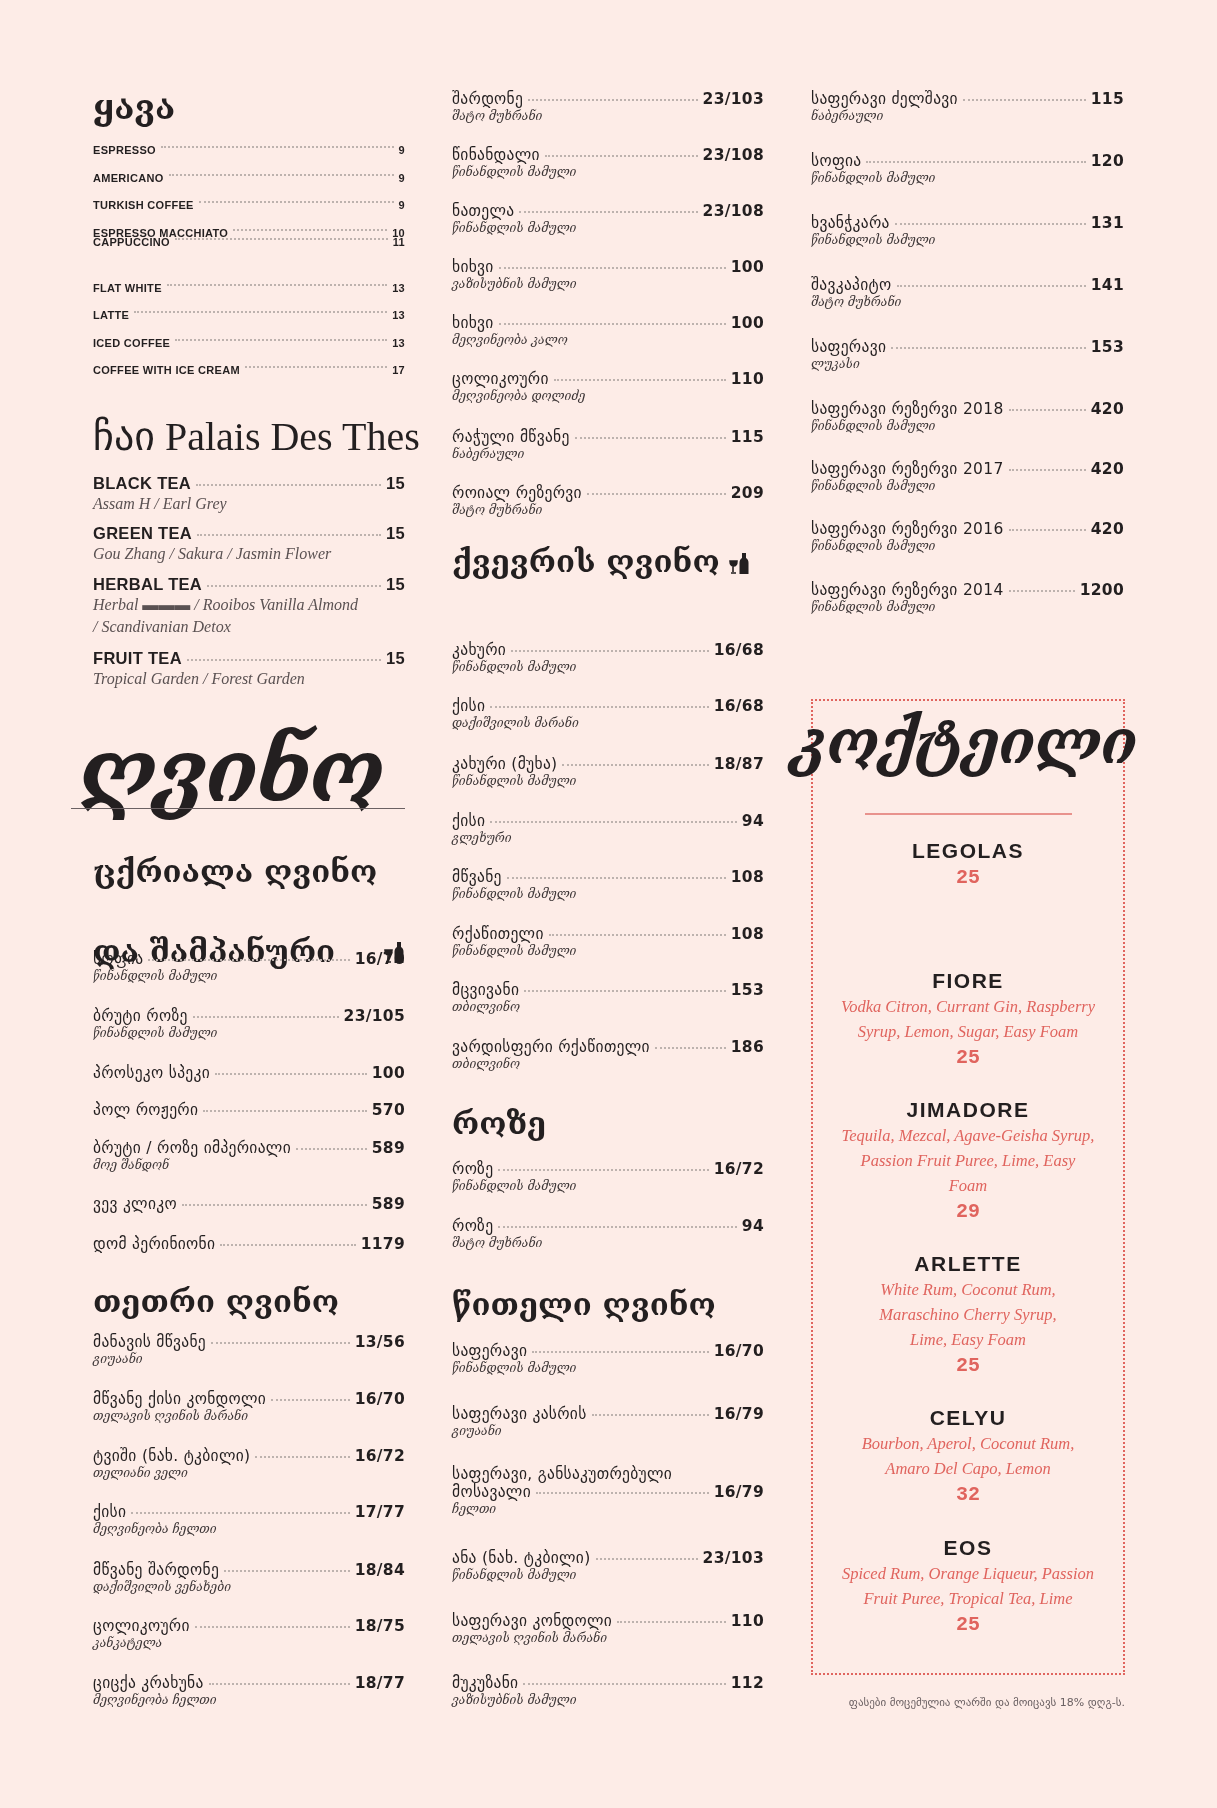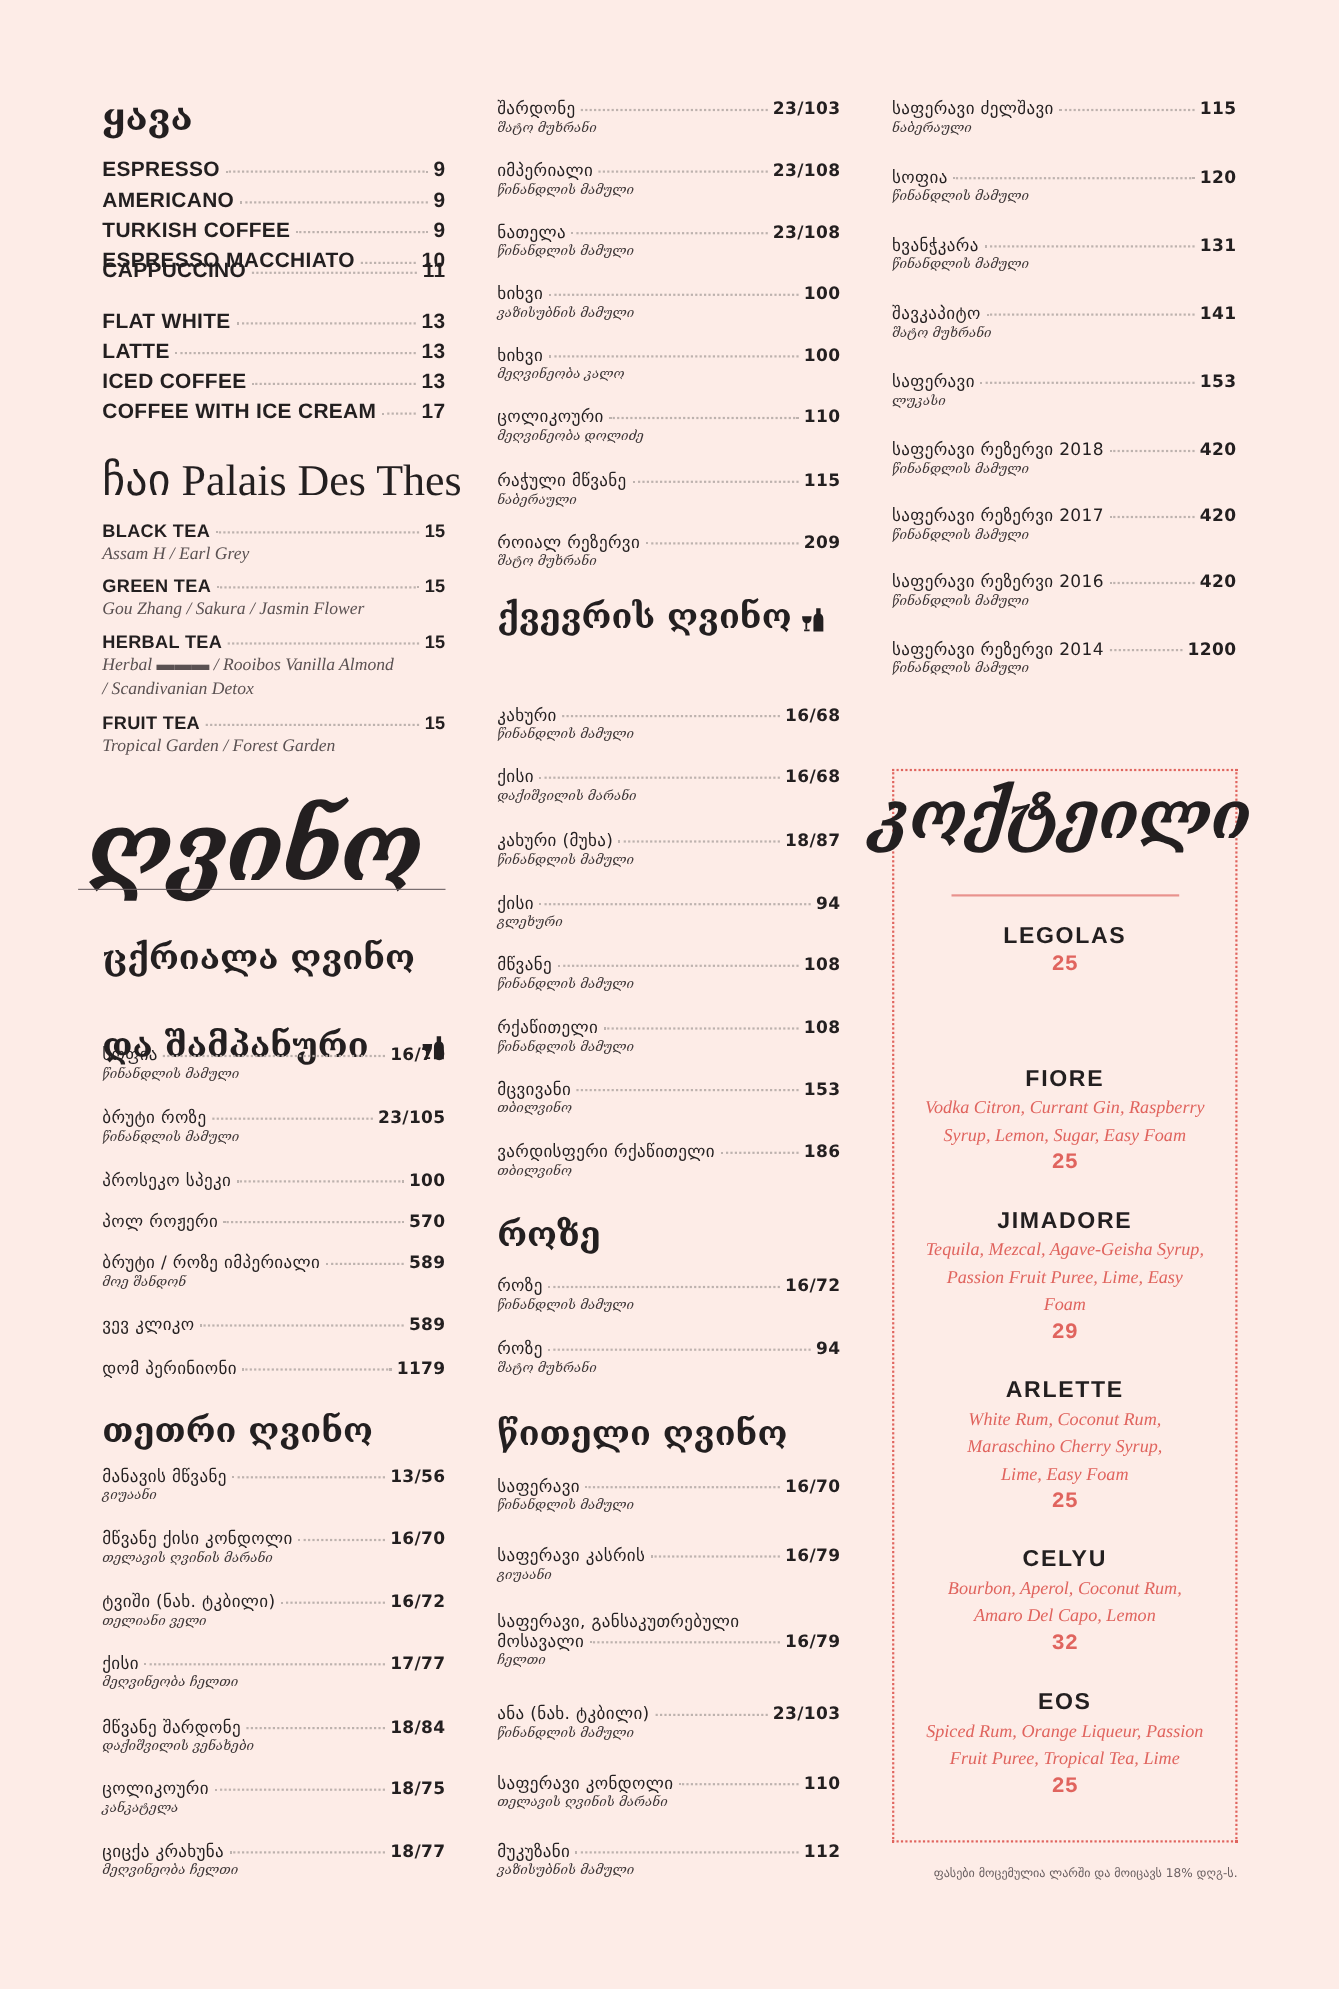--- a/index.html
+++ b/index.html
@@ -47,21 +47,21 @@
   }
   .sub-en {
     font-family: "Liberation Serif", serif;
     font-style: italic;
     font-size: 16px;
     color: #5a5152;
     line-height: 22px;
   }
   .item { position: absolute; left: 0; width: 100%; }
 
-  .coffee-row { font-family: "Liberation Sans", sans-serif; font-size: 19px; font-weight: 600; }
+  .coffee-row { font-family: "Liberation Sans", sans-serif; font-size: 11px; font-weight: 600; align-items: center; }
   .tea-row { font-family: "Liberation Sans", sans-serif; font-size: 16.5px; font-weight: bold; }
 
   .wine-big {
     position: absolute;
     font-family: "DejaVu Serif", serif;
     font-style: italic;
     font-size: 86px;
     font-weight: bold;
     letter-spacing: -2px;
     line-height: 1;
@@ -343,21 +343,21 @@
     <div class="item" style="top:90px">
       <div class="row">
           <span class="name">შარდონე</span>
           <span class="dots"></span>
           <span class="price">23/103</span>
         </div>
       <div class="sub">შატო მუხრანი</div>
     </div>
     <div class="item" style="top:146px">
       <div class="row">
-          <span class="name">იმპერიალი</span>
+          <span class="name">წინანდალი</span>
           <span class="dots"></span>
           <span class="price">23/108</span>
         </div>
       <div class="sub">წინანდლის მამული</div>
     </div>
     <div class="item" style="top:202px">
       <div class="row">
           <span class="name">ნათელა</span>
           <span class="dots"></span>
           <span class="price">23/108</span>

